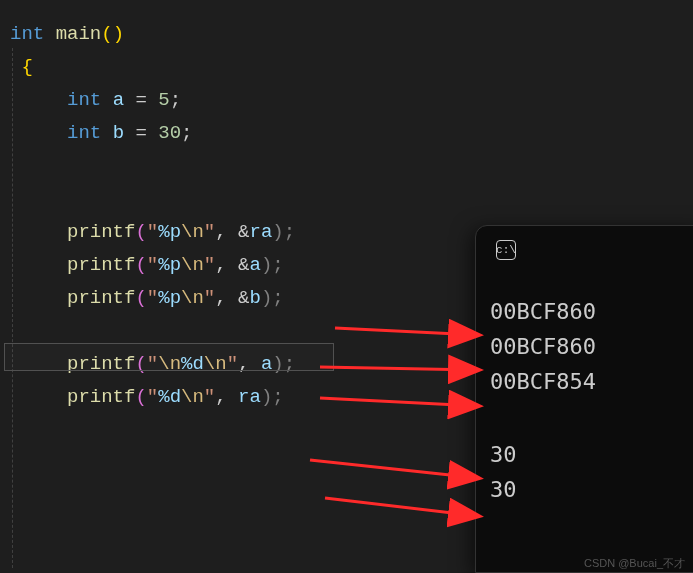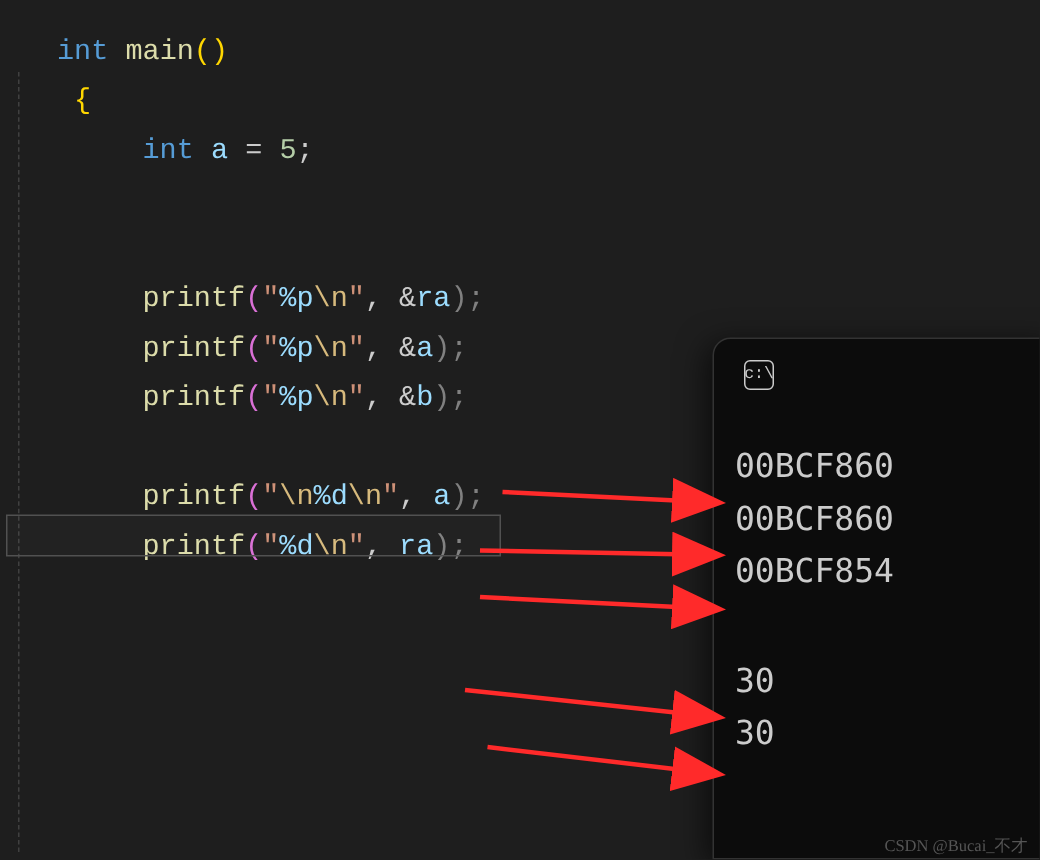--- a/index.html
+++ b/index.html
@@ -25,21 +25,20 @@
       width: 0;
       height: 520px;
       border-left: 1px dashed #404040;
     }
     .code-line {
       height: 33px;
       line-height: 33px;
       white-space: pre;
       padding-left: 8px;
       position: relative;
-      margin-left: 28px;
     }
     .indent1 { padding-left: 65px; }
     .type { color: #569cd6; }
     .func { color: #dcdcaa; }
     .ident { color: #9cdcfe; }
     .punct { color: #cccccc; }
     .op { color: #cccccc; }
     .num { color: #b5cea8; }
     .str { color: #ce9178; }
     .esc { color: #d7ba7d; }
@@ -102,37 +101,38 @@
     }
     .term-gap { height: 38px; }
     .arrow {
       position: absolute;
       pointer-events: none;
     }
     .watermark {
       position: absolute;
       right: 8px;
       bottom: 2px;
-      font-family: Liberation Serif, serif;
+      font-family: Liberation Sans, sans-serif;
       font-size: 11px;
       color: #555;
     }
   </style>
 </head>
 <body>
 
 <div class="editor">
   <div class="gutter"></div>
 
   <div class="code-line"><span class="type">int</span> <span class="func">main</span><span class="brace-yellow">(</span><span class="brace-yellow">)</span></div>
 
   <div class="code-line"> <span class="brace-yellow">{</span></div>
 
   <div class="code-line indent1"><span class="type">int</span> <span class="ident">a</span><span class="op"> = </span><span class="num">5</span><span class="punct">;</span></div>
 
+  <div class="code-line indent1"><span class="type">int</span> <span class="ident">b</span><span class="op"> = </span><span class="num">30</span><span class="punct">;</span></div>
 
 
   <div class="code-line"></div>
 
 
   <div class="code-line"></div>
 
   <div class="code-line indent1"><span class="func">printf</span><span class="paren-pink">(</span><span class="str">"</span><span class="ident">%p</span><span class="esc">\n</span><span class="str">"</span><span class="punct">, </span><span class="op">&amp;</span><span class="ident">ra</span><span class="paren-gray">)</span><span class="paren-gray">;</span></div>
 
   <div class="code-line indent1"><span class="func">printf</span><span class="paren-pink">(</span><span class="str">"</span><span class="ident">%p</span><span class="esc">\n</span><span class="str">"</span><span class="punct">, </span><span class="op">&amp;</span><span class="ident">a</span><span class="paren-gray">)</span><span class="paren-gray">;</span></div>

